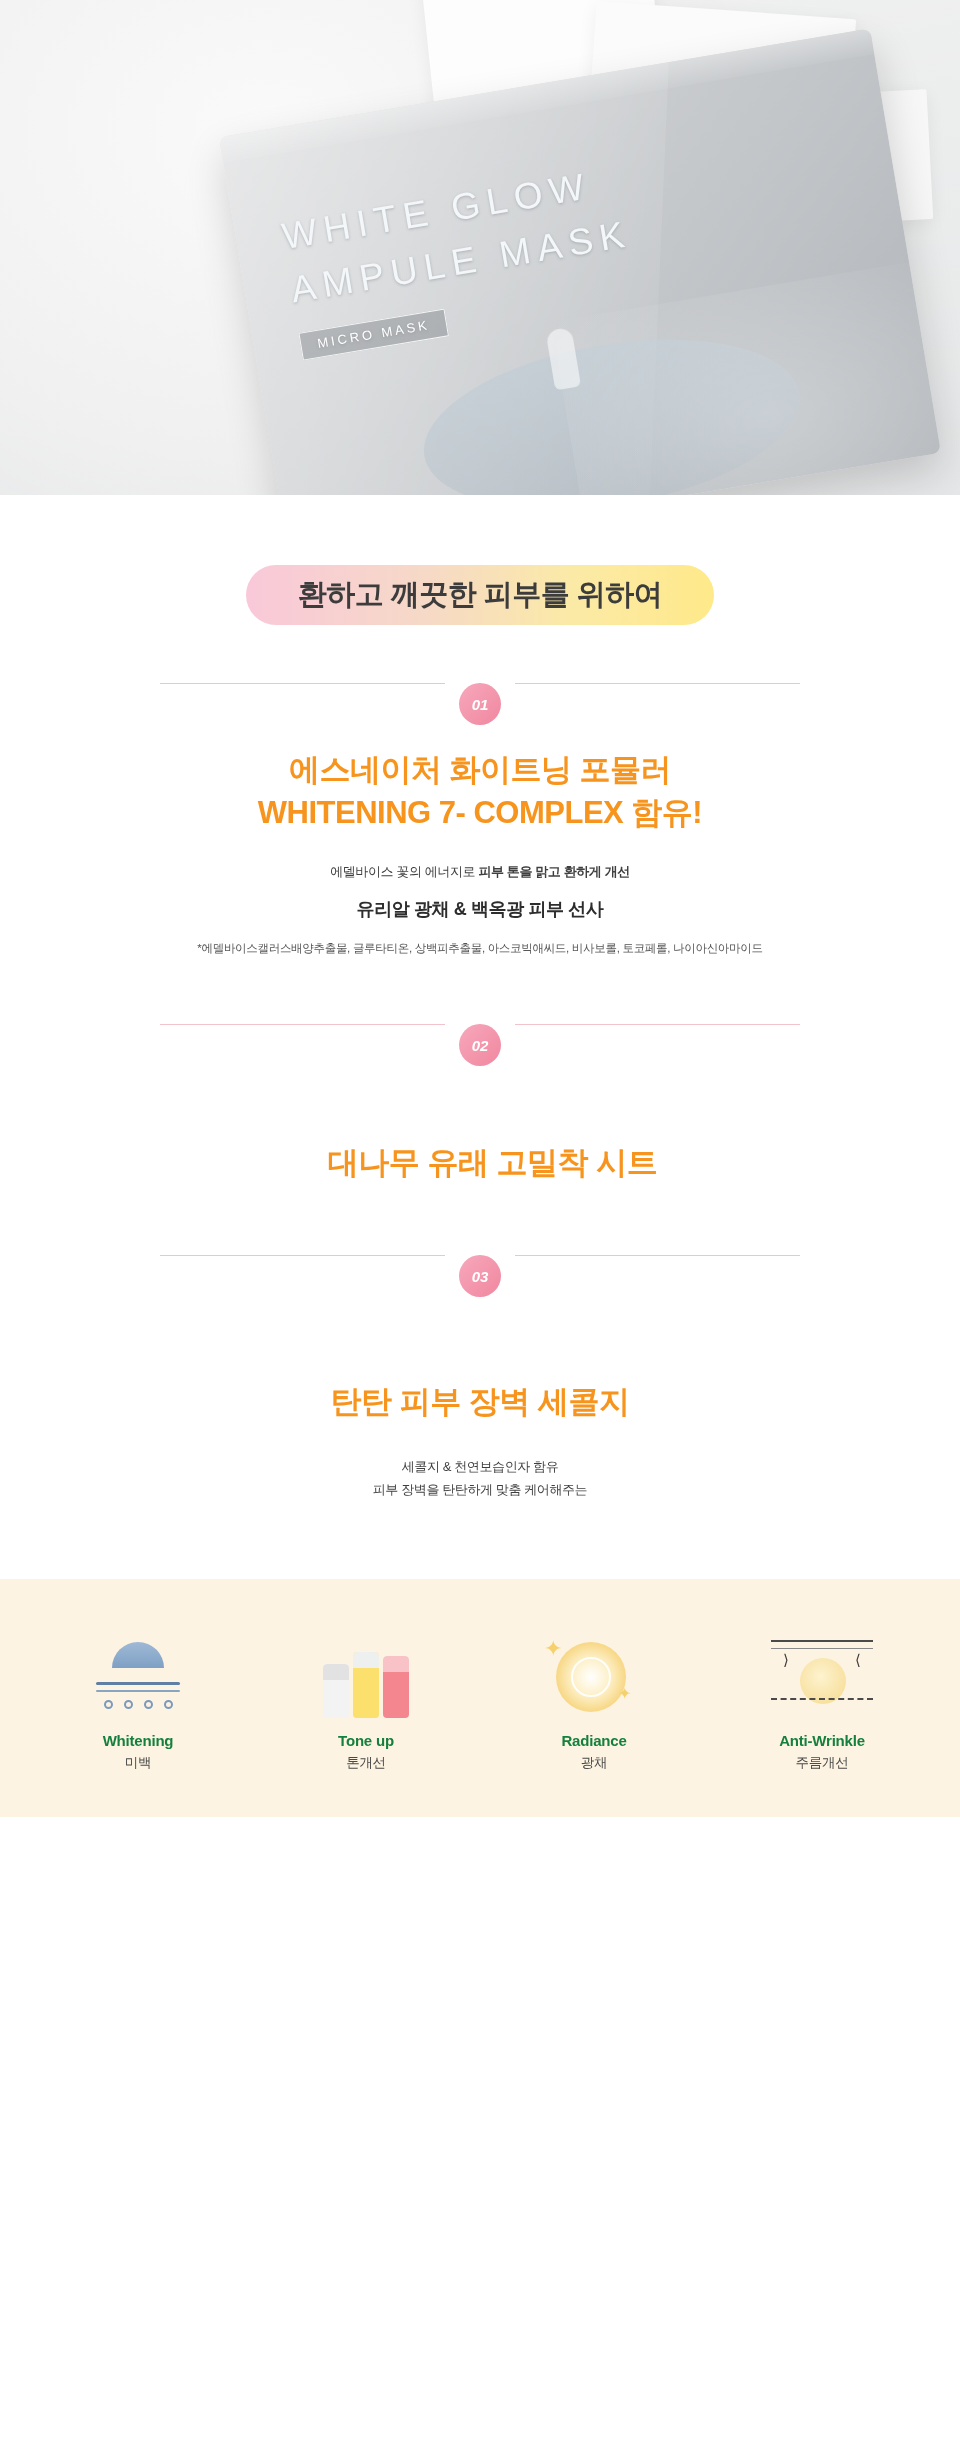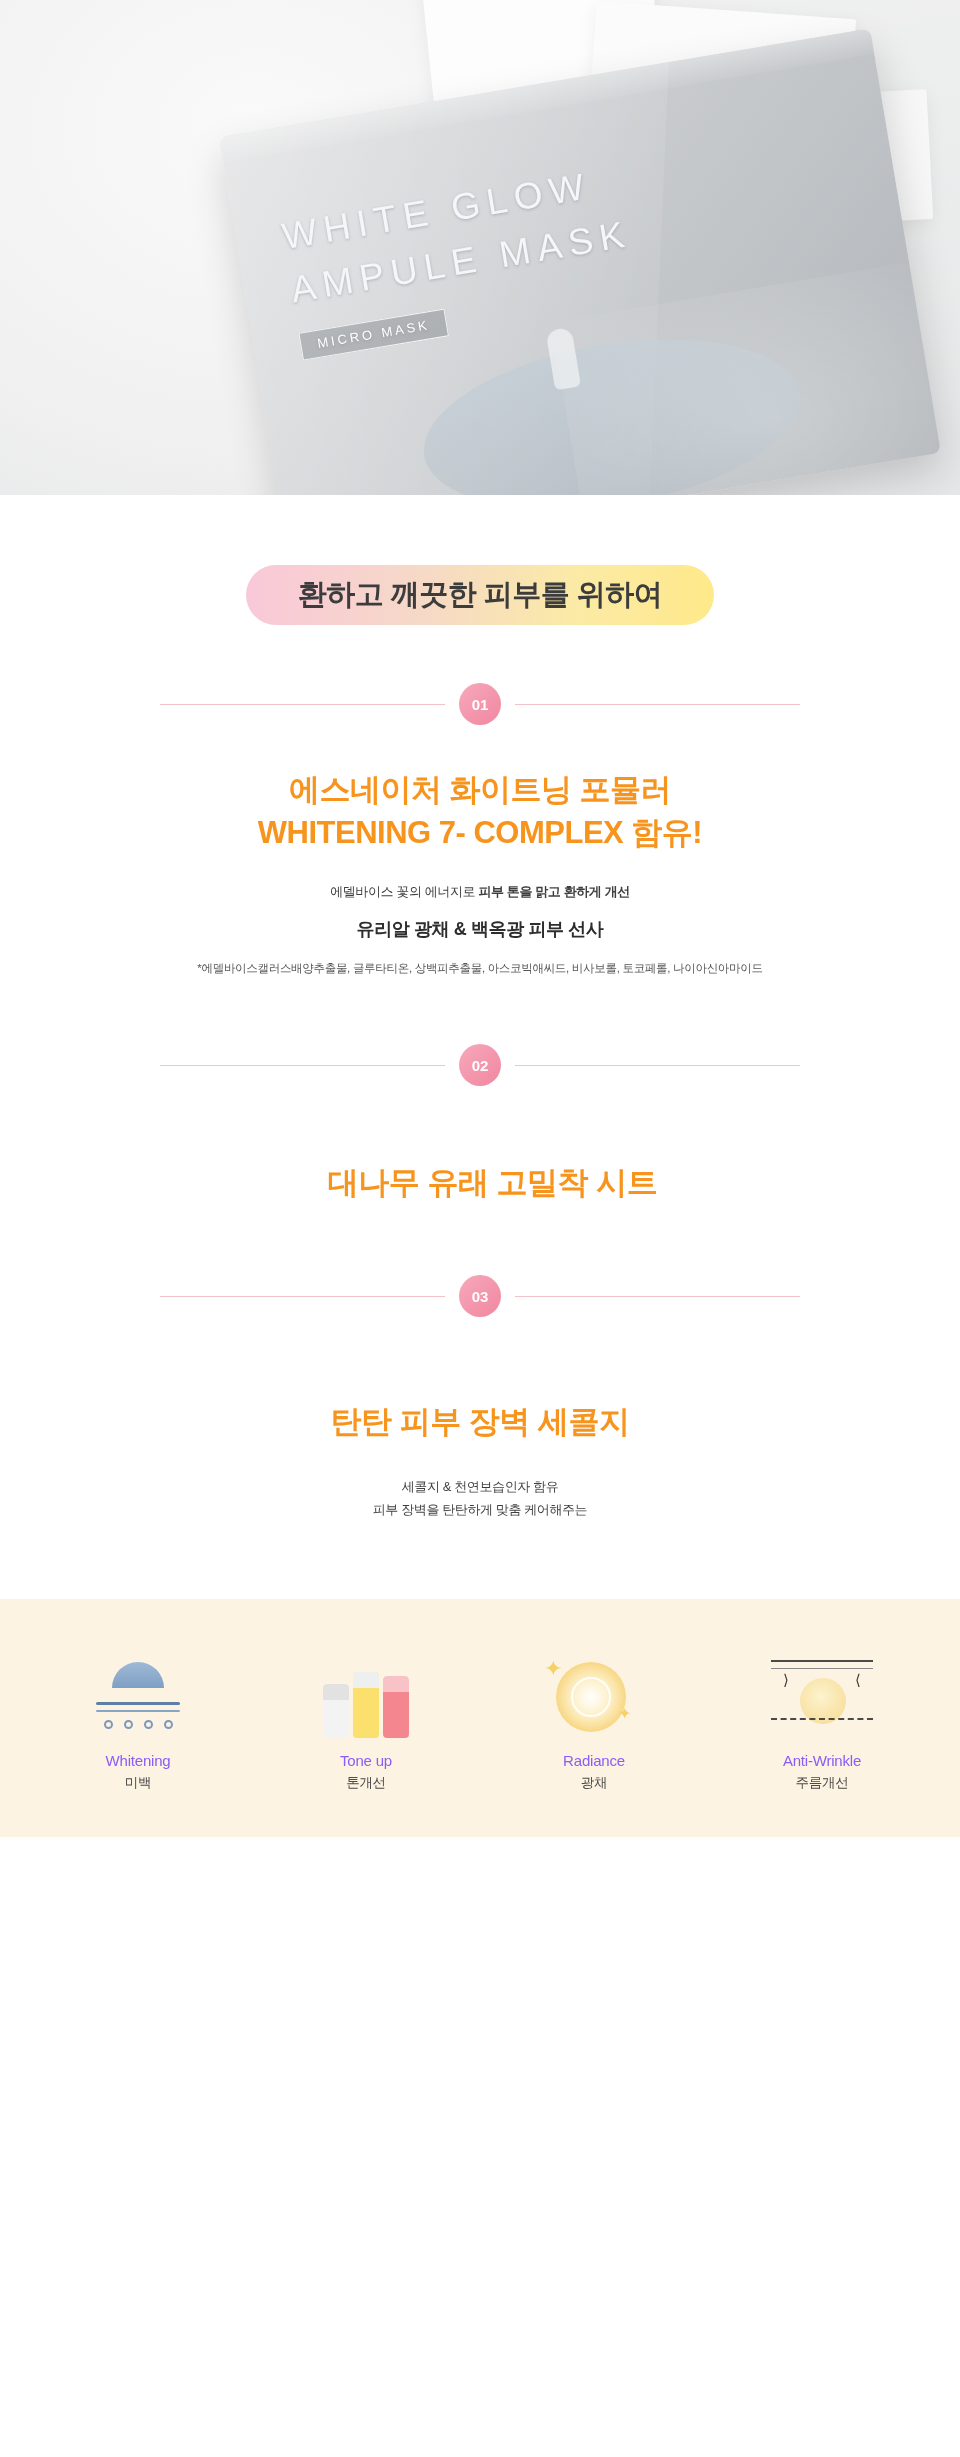--- a/index.html
+++ b/index.html
@@ -145,24 +145,24 @@
     background: linear-gradient(90deg, #f9c8d9 0%, #f6d9c7 38%, #fbeaa6 70%, #ffe98a 100%);
     font-size: 29px;
     font-weight: 700;
     color: #3c3c3c;
     letter-spacing: -0.5px;
   }
 
   
   .num-divider {
     display: flex;
-    align-items: center;
     justify-content: center;
     margin: 0 auto;
     width: 640px;
+    font-style: italic;
   }
   .num-line {
     flex: 1;
     height: 1px;
     background: #f3c3cc;
   }
   .num-circle {
     width: 42px; height: 42px;
     border-radius: 50%;
     background: linear-gradient(135deg, #f7a8bc, #f0879f);
@@ -197,21 +197,21 @@
     font-size: 18px;
     font-weight: 700;
     letter-spacing: -0.4px;
   }
   .sec-note {
     color: #555555;
     font-size: 11.5px;
     letter-spacing: -0.3px;
   }
 
-  .s1 { margin-top: 44px; }
+  .s1 { margin-top: 24px; }
   .s1 .sec-sub { margin-top: 26px; }
   .s1 .sec-strong { margin-top: 14px; }
   .s1 .sec-note { margin-top: 20px; }
 
   .d1 { margin-top: 58px; }
   .d2 { margin-top: 68px; }
   .d3 { margin-top: 70px; }
 
   .s2 { margin-top: 76px; margin-left: 25px; }
   .s2 .sec-sub { margin-top: 40px; }
@@ -237,22 +237,22 @@
   }
   .feat-icon {
     height: 86px;
     display: flex;
     align-items: flex-end;
     justify-content: center;
     margin-bottom: 14px;
   }
   .feat-en {
     font-size: 15px;
-    font-weight: 400;
-    color: #8b5cf6;
+    font-weight: 700;
+    color: #15803d;
     letter-spacing: -0.2px;
   }
   .feat-ko {
     margin-top: 5px;
     font-size: 13.5px;
     color: #4a4a4a;
     letter-spacing: -0.3px;
   }
 
   

